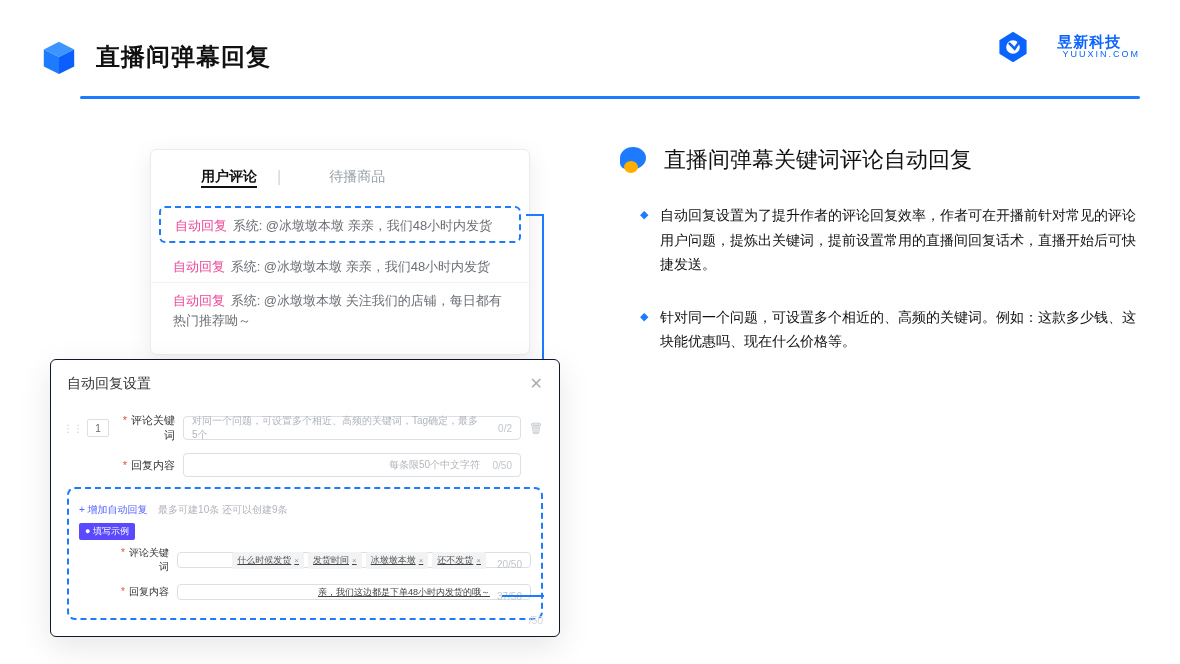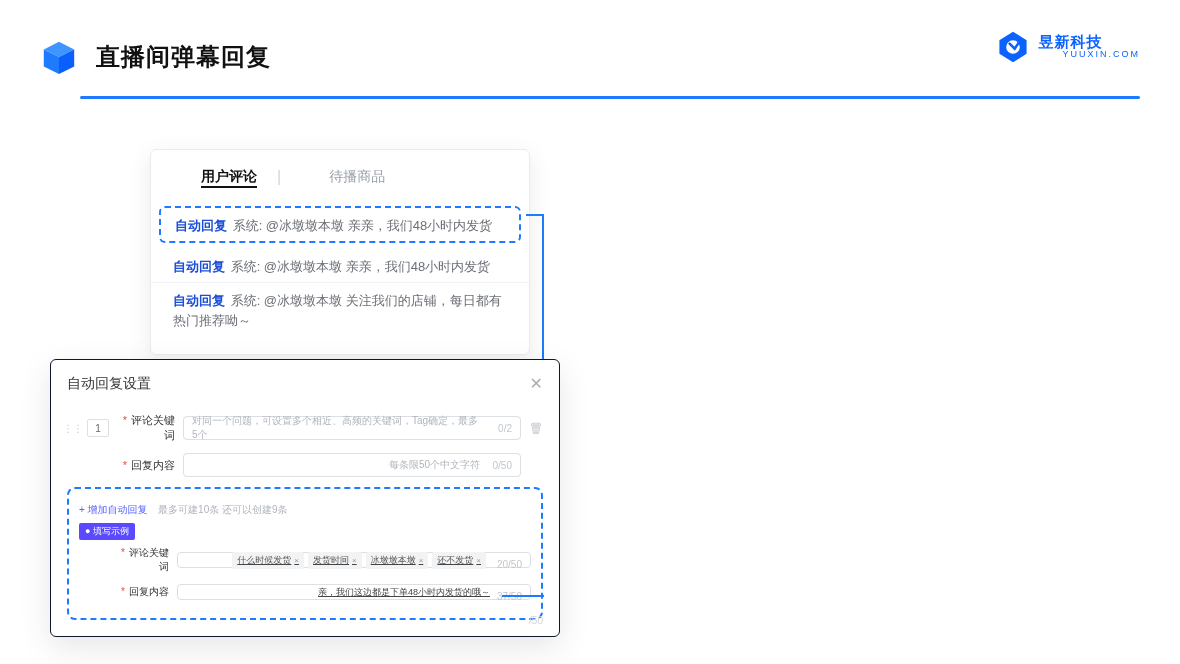--- a/index.html
+++ b/index.html
@@ -39,20 +39,21 @@
 }
 .brand-icon {
   width: 34px;
   height: 34px;
   margin-right: 8px;
 }
 .brand-text {
   display: flex;
   flex-direction: column;
   line-height: 1.1;
+  align-items: center;
 }
 .brand-cn { color: #0b63ff; font-size: 15px; font-weight: 700; letter-spacing: 1px;}
 .brand-en { color: #0b63ff; font-size: 9px; letter-spacing: 2px; margin-left: 24px; }
 
 .divider {
   height: 3px;
   background: #1e7bff;
   margin: 20px 40px 0 80px;
   border-radius: 2px;
 }
@@ -104,21 +105,21 @@
   margin: 0 2px;
 }
 .comment-row {
   font-size: 13px;
   color: #6b6f76;
   padding: 8px 22px 4px 22px;
   line-height: 1.6;
   border-bottom: 1px solid #f2f3f5;
 }
 .comment-row:last-child { border-bottom: none;}
-.auto-reply-label { color: #1d4ed8; font-weight: 700; margin-right: 2px;}
+.auto-reply-label { color: #ec4899; font-weight: 400; margin-right: 2px;}
 .comment-highlight {
   border: 2px dashed #1e7bff;
   border-radius: 6px;
   margin: 6px 8px;
   padding: 6px 14px 2px 14px;
 }
 
 
 .settings-card {
   position: absolute;
@@ -456,13 +457,26 @@
               <span class="input-counter">37/50</span>
             </div>
           </div>
         </div>
         <div class="ghost-counter">/50</div>
       </div>
     </div>
 
   </div>
 
+  <div class="right">
+    <div class="right-title-row">
+      <div class="bubble-icon">
+        <div class="b1"></div>
+          <div class="b2"></div>
+      </div>
+      <h2 class="right-title">直播间弹幕关键词评论自动回复</h2>
+    </div>
+    <ul class="bullets">
+      <li>自动回复设置为了提升作者的评论回复效率，作者可在开播前针对常见的评论用户问题，提炼出关键词，提前设置常用的直播间回复话术，直播开始后可快捷发送。</li>
+      <li>针对同一个问题，可设置多个相近的、高频的关键词。例如：这款多少钱、这块能优惠吗、现在什么价格等。</li>
+    </ul>
+  </div>
 </div>
 
 </body></html>

